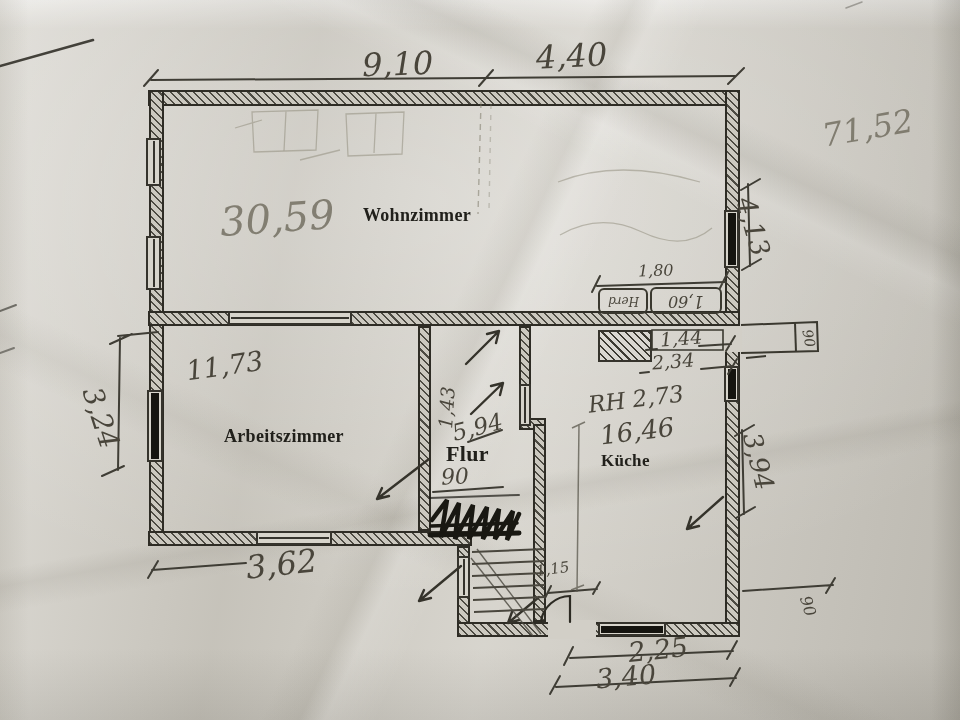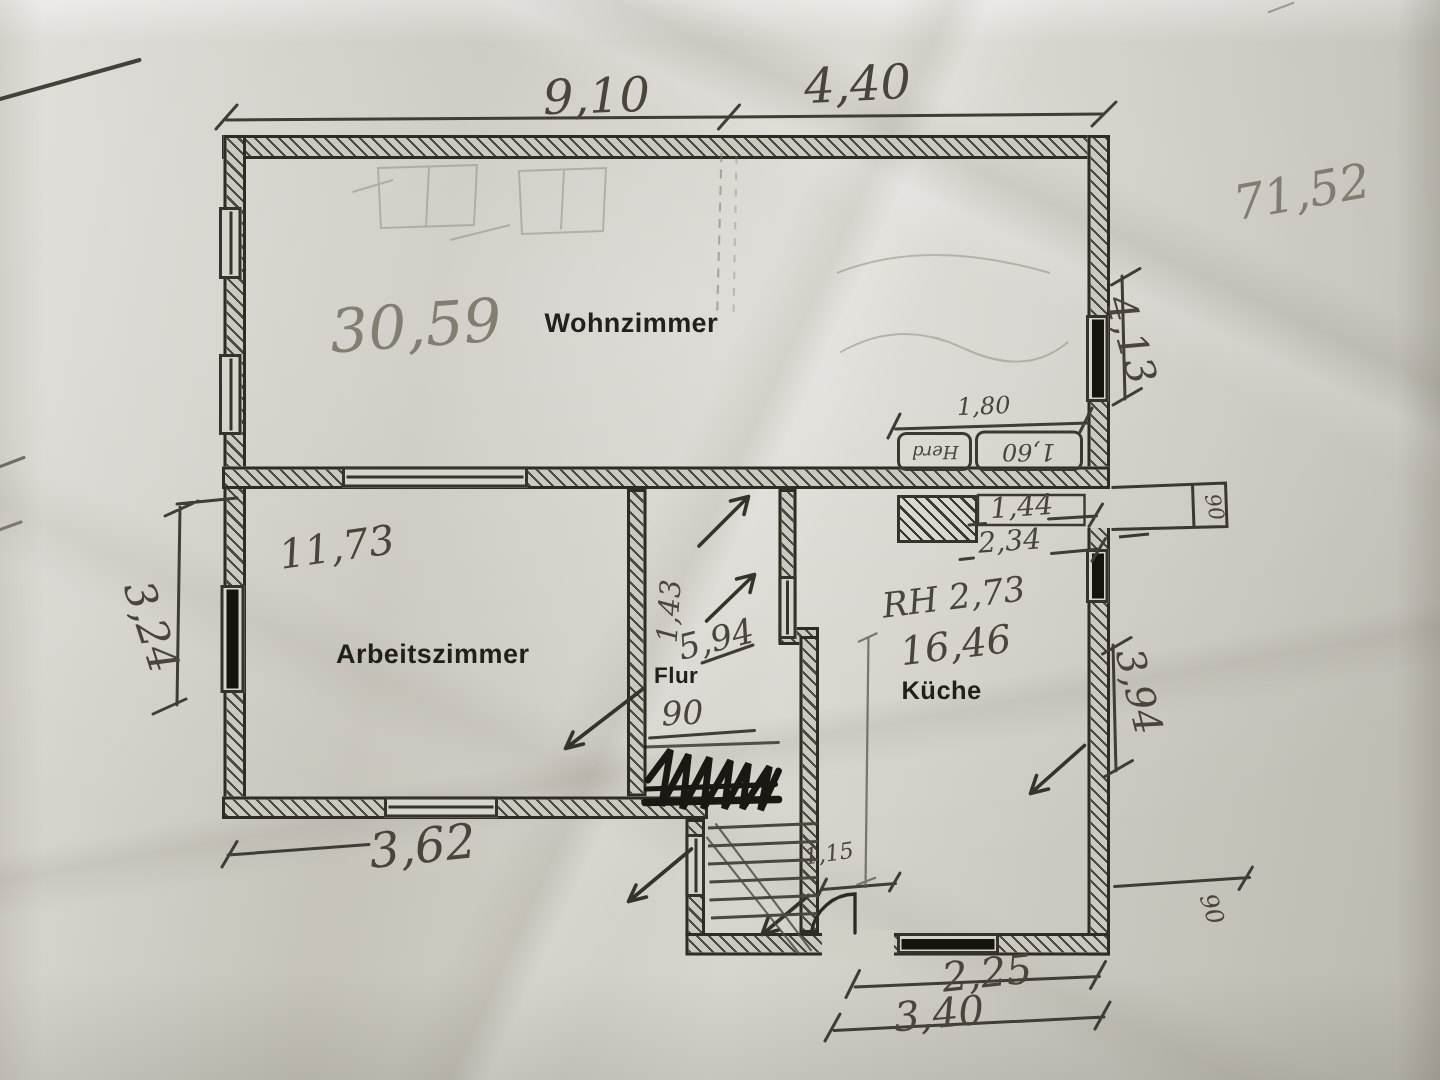--- a/index.html
+++ b/index.html
@@ -24,21 +24,21 @@
   .win.v::after{content:"";position:absolute;top:1px;bottom:1px;left:50%;width:2px;margin-left:-1px;background:#35332c;}
   .win.dark.h::after{height:7px;margin-top:-3px;background:#15140f;}
   .win.dark.v::after{width:8px;margin-left:-4px;background:#15140f;}
   .hatch{position:absolute;box-sizing:border-box;border:2px solid #35332c;
     background:repeating-linear-gradient(45deg, transparent 0 4px, #3b3931 4px 5.5px);}
   .obox{position:absolute;box-sizing:border-box;border:2px solid #3a382f;border-radius:6px;
     display:flex;align-items:center;justify-content:center;}
   .hw{position:absolute;font-family:"DejaVu Serif",serif;font-style:italic;color:#49453b;
     white-space:nowrap;line-height:1;}
   .hw.light{color:#6e6a5c;opacity:.8;}
-  .stamp{position:absolute;font-family:Liberation Sans, sans-serif;font-weight:700;
+  .stamp{position:absolute;font-family:Liberation Serif, serif;font-weight:700;
     color:#21201b;white-space:nowrap;letter-spacing:.3px;line-height:1;}
   .rot{transform-origin:0 0;}
   .r180{transform:rotate(180deg);}
   svg.overlay{position:absolute;left:0;top:0;pointer-events:none;}
 </style>
 </head>
 <body>
 
 <div id="stage">
   <div class="fold f1"></div>
@@ -178,15 +178,15 @@
 
   <span class="hw light" style="left:220px;top:198px;font-size:40px;transform:rotate(-4deg)">30,59</span>
   <span class="hw" style="left:186px;top:352px;font-size:27px;transform:rotate(-8deg)">11,73</span>
   <span class="hw" style="left:452px;top:416px;font-size:23px;transform:rotate(-14deg)">5,94</span>
   <span class="hw" style="left:441px;top:466px;font-size:22px;transform:rotate(-3deg)">90</span>
   <span class="hw" style="left:588px;top:388px;font-size:23px;transform:rotate(-7deg)">RH 2,73</span>
   <span class="hw" style="left:600px;top:418px;font-size:26px;transform:rotate(-7deg)">16,46</span>
 
   <span class="stamp" style="left:363px;top:206px;font-size:18px">Wohnzimmer</span>
   <span class="stamp" style="left:224px;top:427px;font-size:18px">Arbeitszimmer</span>
-  <span class="stamp" style="left:436px;top:443px;font-size:15px">Flur</span>
+  <span class="stamp" style="left:446px;top:443px;font-size:22px">Flur</span>
   <span class="stamp" style="left:601px;top:452px;font-size:17px">Küche</span>
 </div>
 
 </body></html>

